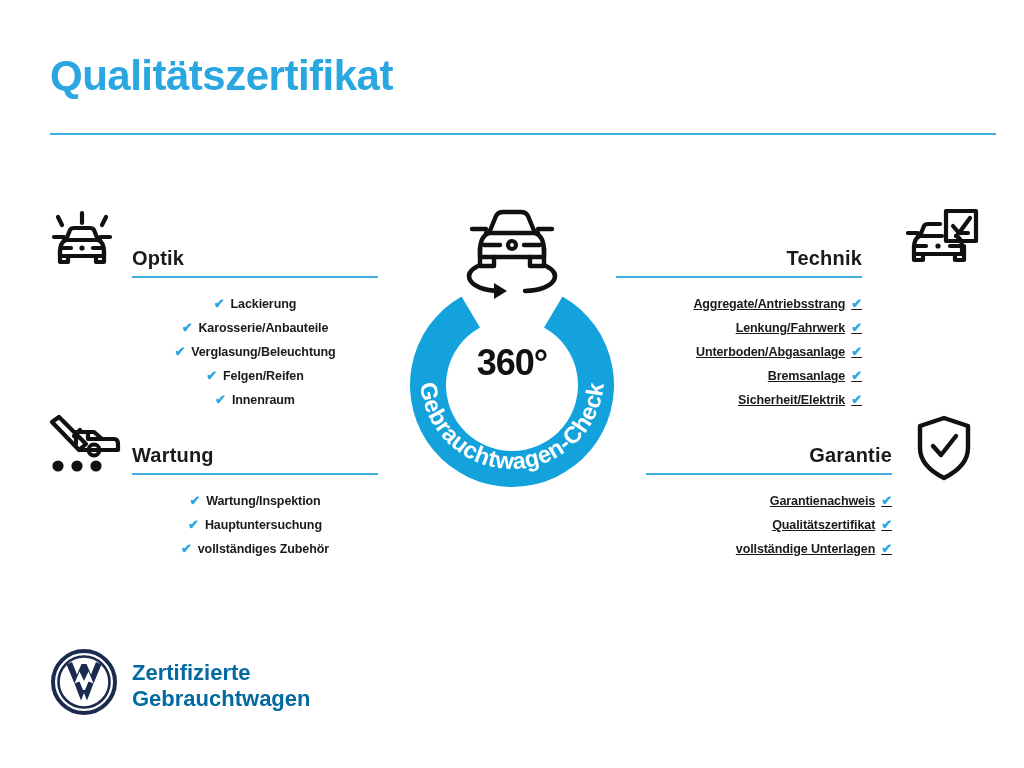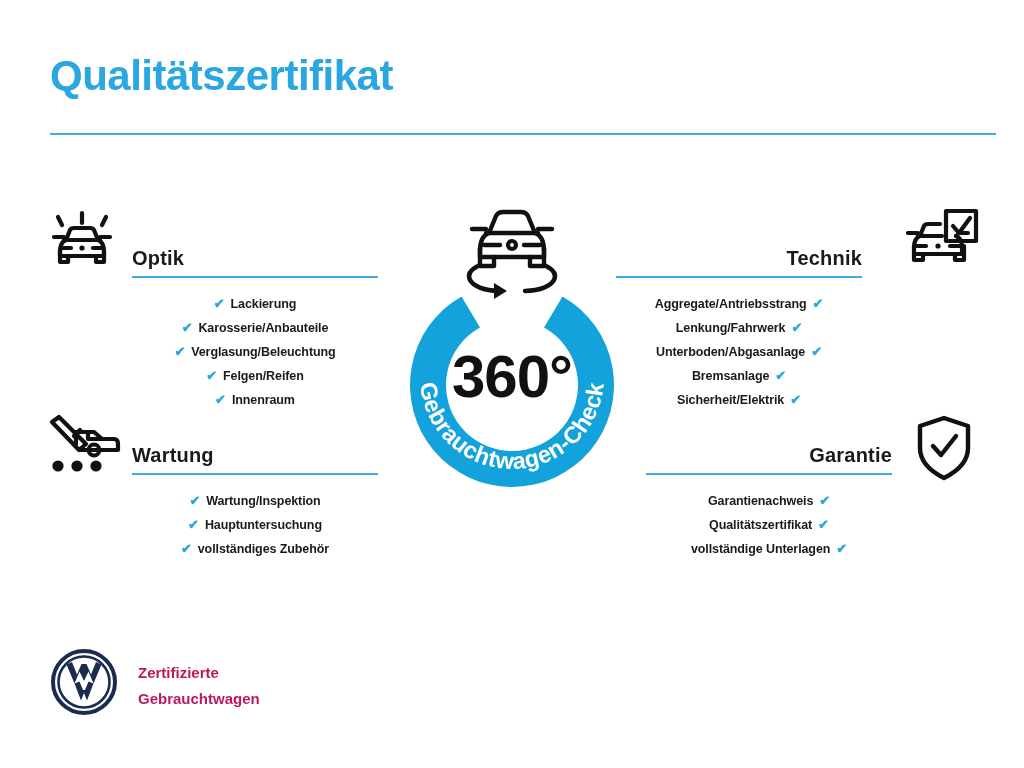--- a/index.html
+++ b/index.html
@@ -57,21 +57,21 @@
   }
   .chk{color:#2AA6E0;font-weight:bold;font-size:13px;}
 
   
   .block.left .heading{left:0;}
   .block.left li{text-align:center;}
   .block.left .chk{margin-right:6px;}
 
   
   .block.right .heading{right:0;}
-  .block.right li{text-align:center;}
+  .block.right li{text-align:right;text-decoration:underline;}
   .block.right .chk{margin-left:6px;}
 
   
   #block-optik   {left:132px;top:240px;width:246px;}
   #block-wartung {left:132px;top:437px;width:246px;}
   #block-technik {left:616px;top:240px;width:246px;}
   #block-garantie{left:646px;top:437px;width:246px;}
 
   
   .side-icon{position:absolute;}
@@ -83,32 +83,32 @@
   
   #badge{
     position:absolute;left:382px;top:196px;
     width:260px;height:300px;
   }
   #badge .ring-svg{position:absolute;left:0;top:62px;}
   #badge .car-svg{position:absolute;left:72px;top:0;}
   #badge .deg{
     position:absolute;left:0;top:146px;width:260px;
     text-align:center;
-    font-size:60px;font-weight:bold;
+    font-size:36px;font-weight:bold;
     color:#111111;
     letter-spacing:-1px;
   }
 
   
   #brand{position:absolute;left:50px;top:648px;}
   #brand .vw-mark{position:absolute;left:0;top:0;}
   #brand .brand-text{
-    position:absolute;left:88px;top:12px;
-    font-size:15px;font-weight:bold;
-    color:#be185d;line-height:26px;
+    position:absolute;left:82px;top:12px;
+    font-size:22px;font-weight:bold;
+    color:#0369a1;line-height:26px;
     white-space:nowrap;
   }
 </style>
 </head>
 <body>
 
 <div class="page">
 
   <div class="title">Qualitätszertifikat</div>
   <div class="title-rule"></div>

